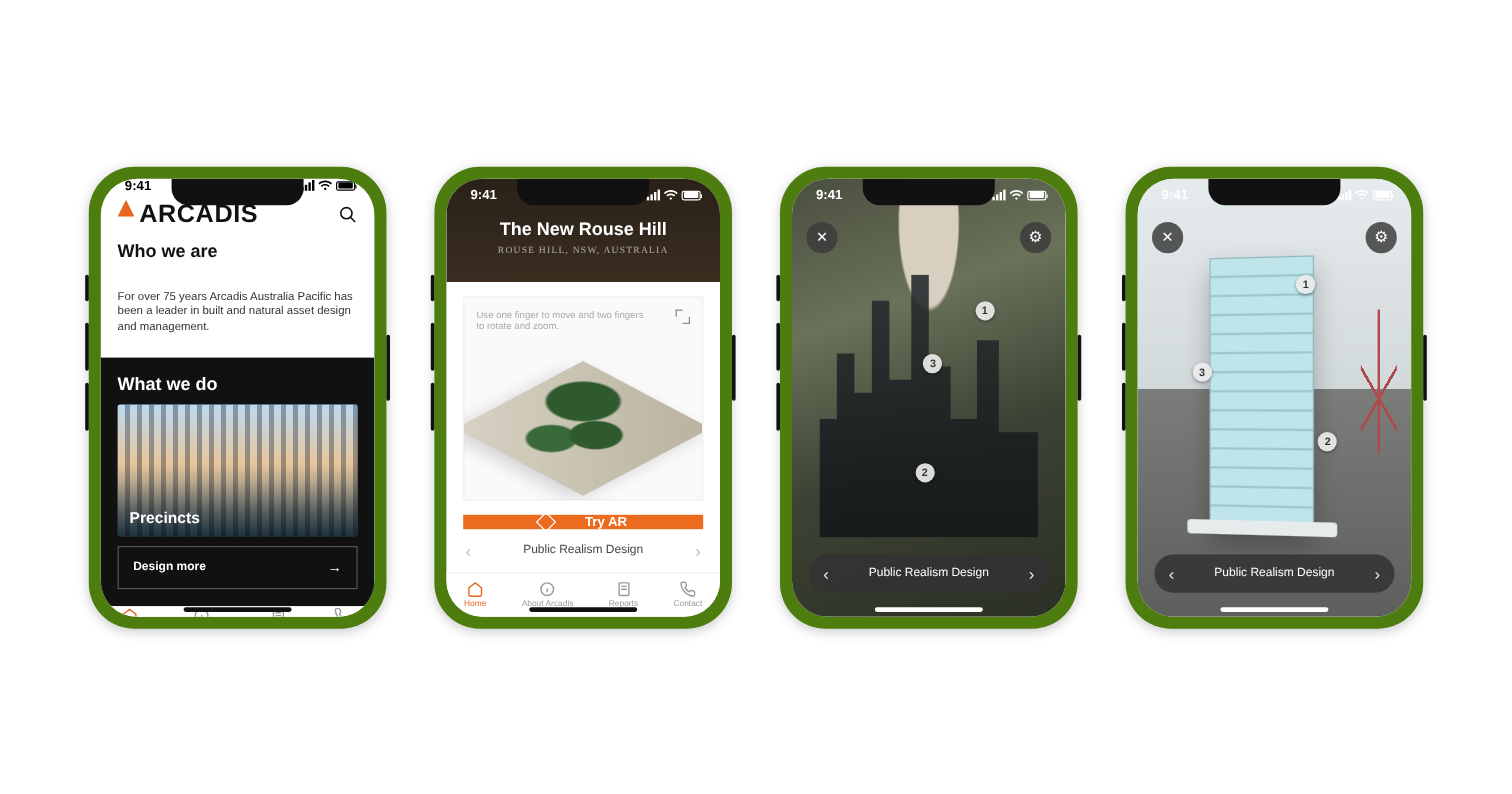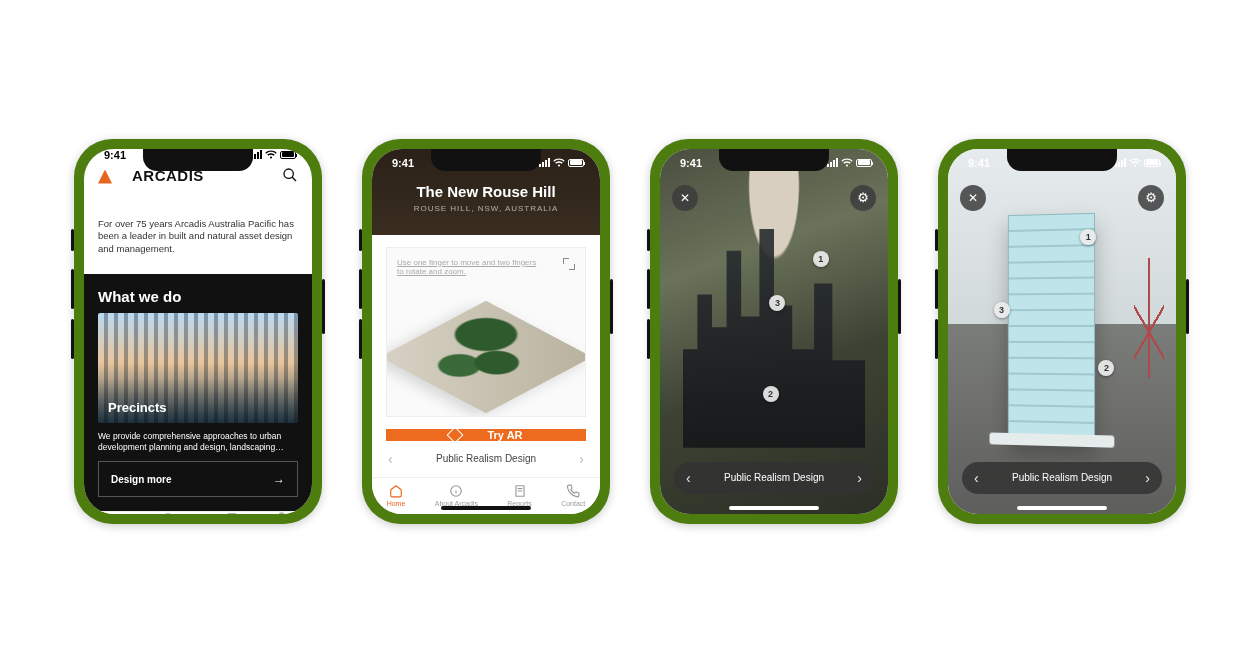--- a/index.html
+++ b/index.html
@@ -65,21 +65,21 @@
   .sig-bars span:nth-child(4){height:9px}
   .batt { width:16px; height:8px; border:1px solid currentColor; border-radius:2px; position:relative; }
   .batt::after { content:""; position:absolute; right:-2px; top:2px; width:1.5px; height:3px; background:currentColor; }
   .batt div { background:currentColor; width:12px; height:5px; margin:0.5px; border-radius:1px;}
 
   .home-ind { position:absolute; bottom:4px; left:50%; transform:translateX(-50%); width:90px; height:4px; border-radius:3px; background:#111; z-index:60;}
   .home-ind.light { background:#fff; }
 
   
   .p1-head { display:flex; justify-content:space-between; align-items:center; padding:6px 14px 10px; }
-  .logo { display:flex; align-items:flex-end; gap:20px; font-weight:800; font-size:15px; letter-spacing:0.5px; color:#111;}
+  .logo { display:flex; align-items:flex-start; gap:4px; font-weight:800; font-size:21px; letter-spacing:0.5px; color:#111;}
   .logo-mark { width:14px; height:14px; background:#e8651f; clip-path:polygon(50% 0,100% 100%,0 100%); position:relative; }
   .p1-body { padding:0 14px 8px; font-size:10px; color:#333; }
   .p1-h2 { font-size:15px; font-weight:800; margin-bottom:6px; color:#111;}
   .p1-desc { line-height:1.35; margin-bottom:10px; font-size:9.5px;margin-top:24px;}
   .outline-btn { border:1px solid #e5e5e5; background:#f6f6f6; padding:10px 12px; display:flex; justify-content:space-between; align-items:center; font-size:10px; font-weight:600; }
   .outline-btn.dark { border:1px solid #555; background:transparent; color:#fff; }
   .arrow-r::after { content:"\2192"; font-size:12px; }
 
   .p1-dark { background:#111; color:#fff; padding:14px; flex:1; position:relative; }
   .p1-h2w { font-size:15px; font-weight:800; margin-bottom:8px; }
@@ -94,25 +94,25 @@
   .p1-small { font-size:8.5px; margin-top:8px; line-height:1.3; }
 
   .tabbar { height:48px; border-top:1px solid #eee; display:flex; justify-content:space-around; align-items:center; background:#fff; z-index:30; }
   .tab { display:flex; flex-direction:column; align-items:center; gap:2px; font-size:7px; color:#9a9a9a; }
   .tab.active { color:#e8651f; }
   .tab svg { width:14px; height:14px; }
 
   
   .p2-top { background: linear-gradient(180deg,#2a2118,#3a2d20); color:#fff; padding:8px 16px 14px;text-align:center; }
   .p2-title { font-size:15px; font-weight:800; margin-bottom:4px;}
-  .p2-loc { font-size:8px; letter-spacing:1px; opacity:.6; margin-bottom:8px;}
+  .p2-loc { font-size:8px; letter-spacing:1px; opacity:.6; margin-bottom:8px;font-family:Liberation Serif, serif;}
   .p2-desc { font-size:9.5px; line-height:1.4; }
 
   .p2-card { margin:12px 14px 0; border:1px solid #eee; background:#fafafa; position:relative;}
-  .p2-hint { font-size:8px; color:#aaa; padding:10px 10px; display:flex; justify-content:space-between; align-items:flex-start;text-decoration:underline;}
+  .p2-hint { font-size:8px; color:#aaa; padding:10px 10px; display:flex; justify-content:space-between; align-items:flex-start;}
   .expand-ic { width:12px; height:12px; position:relative; }
   .expand-ic::before, .expand-ic::after { content:""; position:absolute; width:5px; height:5px; border:1px solid #888;}
   .expand-ic::before { top:0; left:0; border-right:none; border-bottom:none;}
   .expand-ic::after  { bottom:0; right:0; border-left:none; border-top:none;}
   .terrain { height:130px; position:relative; overflow:hidden;}
   .terrain .tile {
     position:absolute; left:50%; top:55%; width:150px; height:150px;
     transform:translate(-50%,-50%) rotateX(58deg) rotateZ(45deg);
     background:
       radial-gradient(circle at 30% 30%, #2e5a2e 0 20%, transparent 22%),
@@ -212,29 +212,29 @@
         <span class="logo-mark"></span>
         <span>ARCADIS</span>
       </div>
       <svg width="16" height="16" viewBox="0 0 24 24" fill="none" stroke="#111" stroke-width="2">
           <circle cx="10" cy="10" r="7"></circle>
           <line x1="21" y1="21" x2="15" y2="15"></line>
         </svg>
     </div>
 
     <div class="p1-body">
+      <div class="p1-h2">Who we are</div>
       <div class="p1-desc">For over 75 years Arcadis Australia Pacific has been a leader in built and natural asset design and management.</div>
     </div>
 
     <div class="p1-dark">
       <div class="p1-h2w">What we do</div>
       <div class="skyline">
         <div class="sky-label">Precincts</div>
       </div>
-      <div class="p1-small">We provide comprehensive approaches to urban development planning and design, landscaping…</div>
       <div class="outline-btn dark" style="margin-top:8px">
         <span>Design more</span>
         <span class="arrow-r"></span>
       </div>
     </div>
 
     <div class="tabbar">
       <div class="tab active">
         <svg viewBox="0 0 24 24" fill="none" stroke="currentColor" stroke-width="2">
             <path d="M3 10l9-7 9 7v10a2 2 0 0 1-2 2H5a2 2 0 0 1-2-2z"></path>

